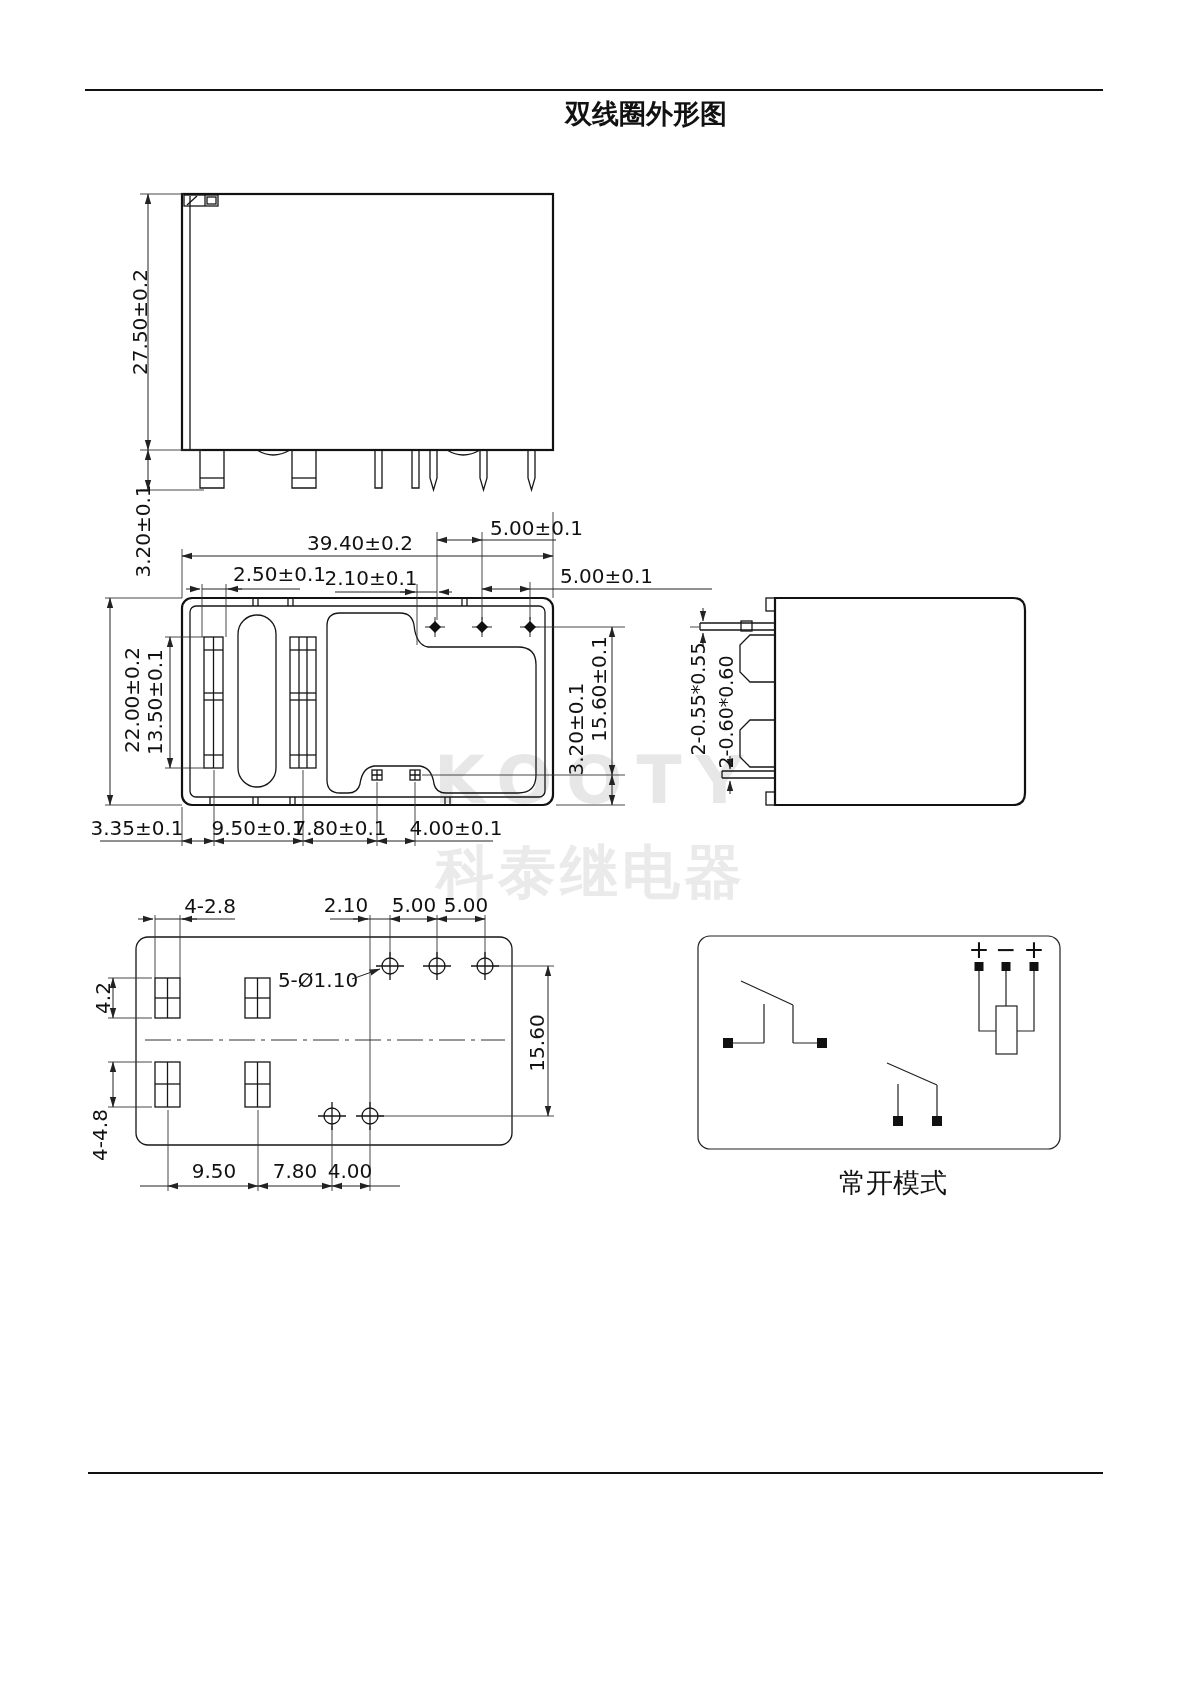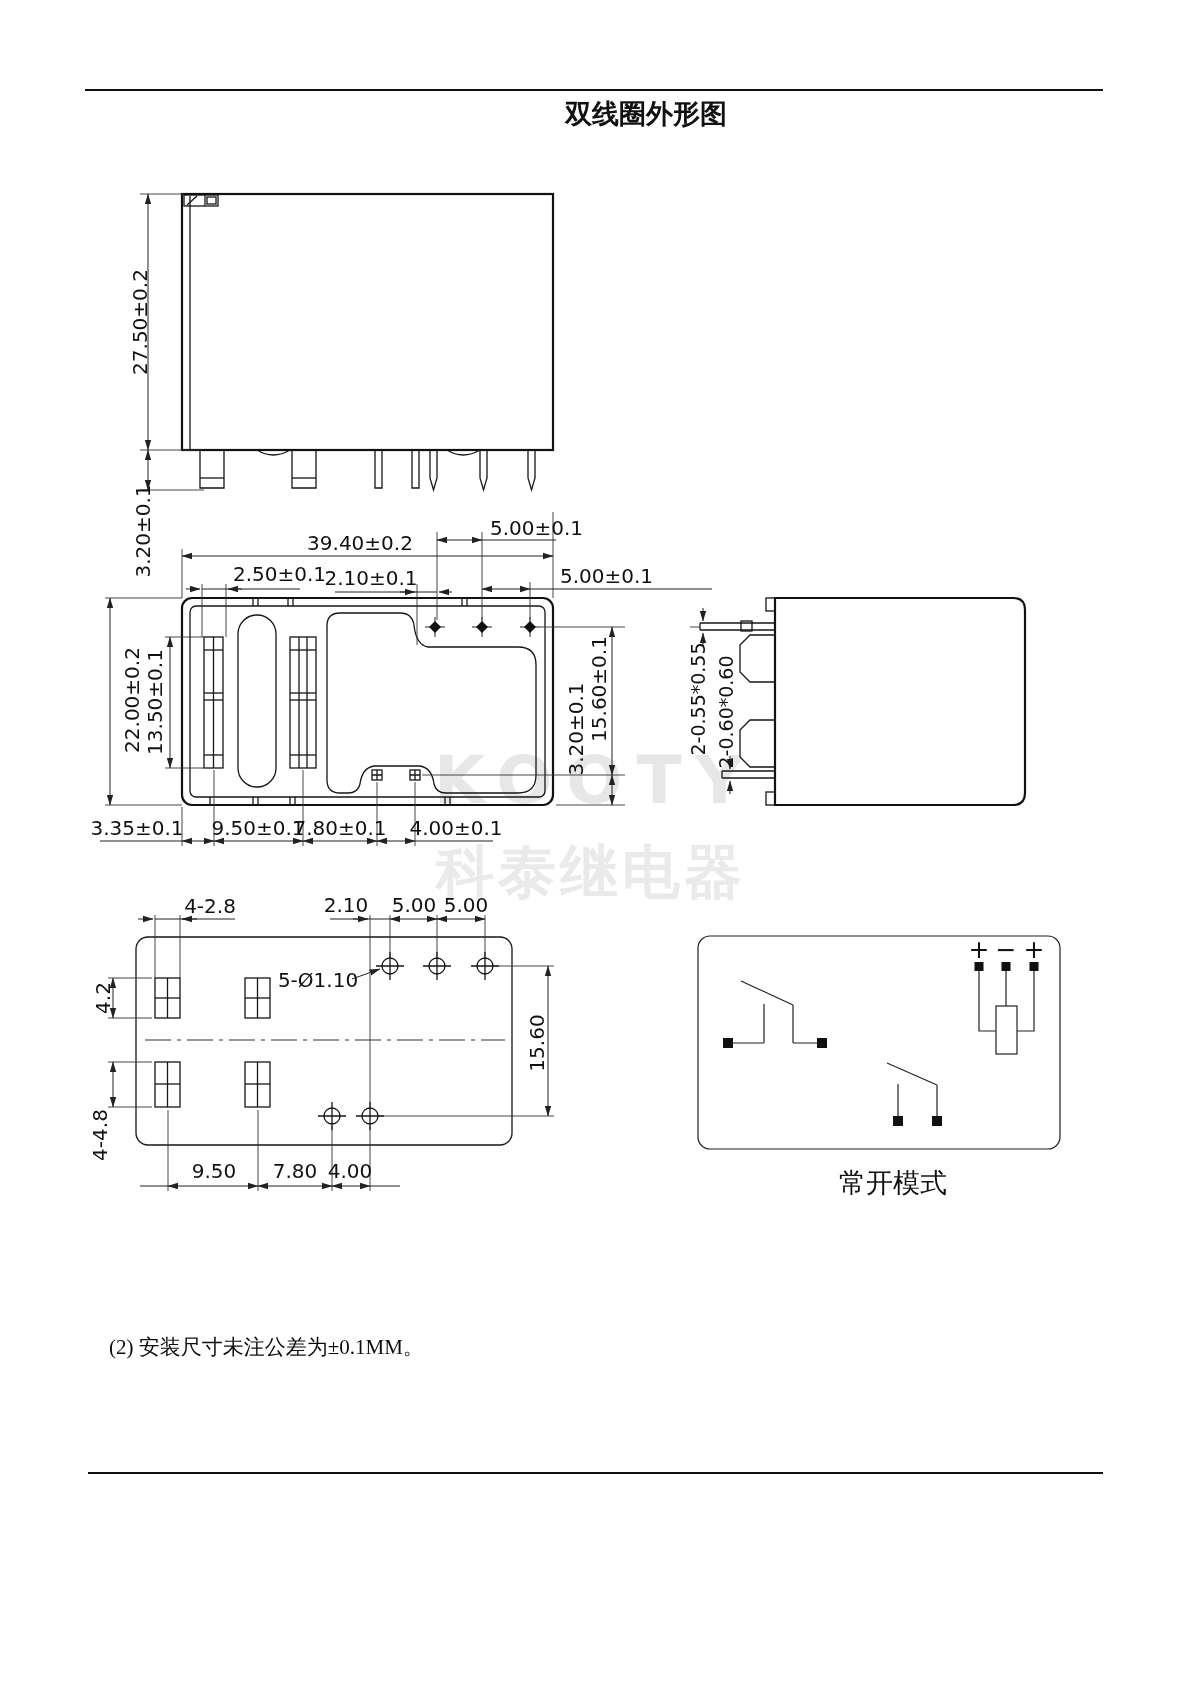--- a/index.html
+++ b/index.html
@@ -332,16 +332,15 @@
         <rect x="1001.5" y="962" width="9" height="9" fill="#111"></rect>
         <rect x="1029.5" y="962" width="9" height="9" fill="#111"></rect>
         <path d="M979,971 V1031 H996 M1034,971 V1031 H1017 M1006,971 V1006" class="circ"></path>
         <rect x="996" y="1006" width="21" height="48" class="circ"></rect>
       </g>
       <text class="caption" x="893" y="1192" text-anchor="middle">常开模式</text>
     </g>
   </svg>
 
   <div class="notes">
-    <div>    (2) 安装尺寸未注公差为±0.1MM。</div>
   </div>
 
 </div>
 
 </body></html>

